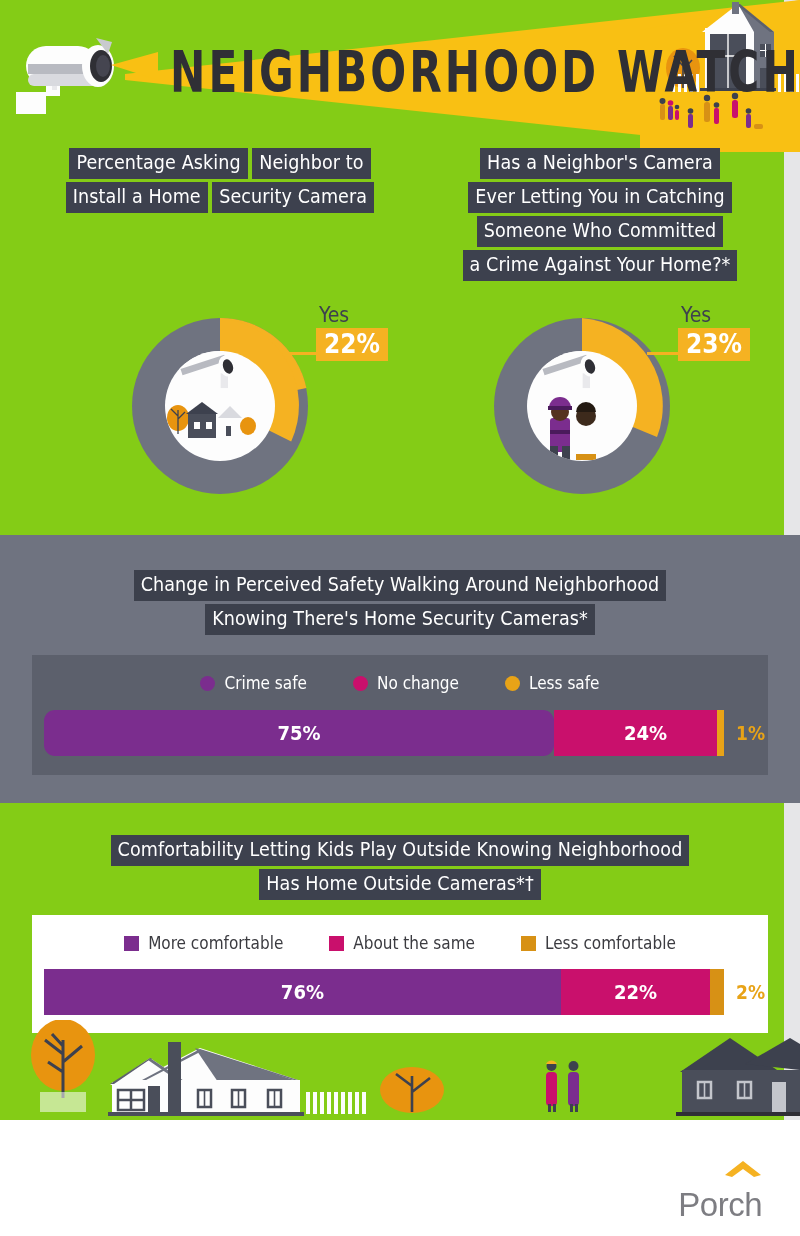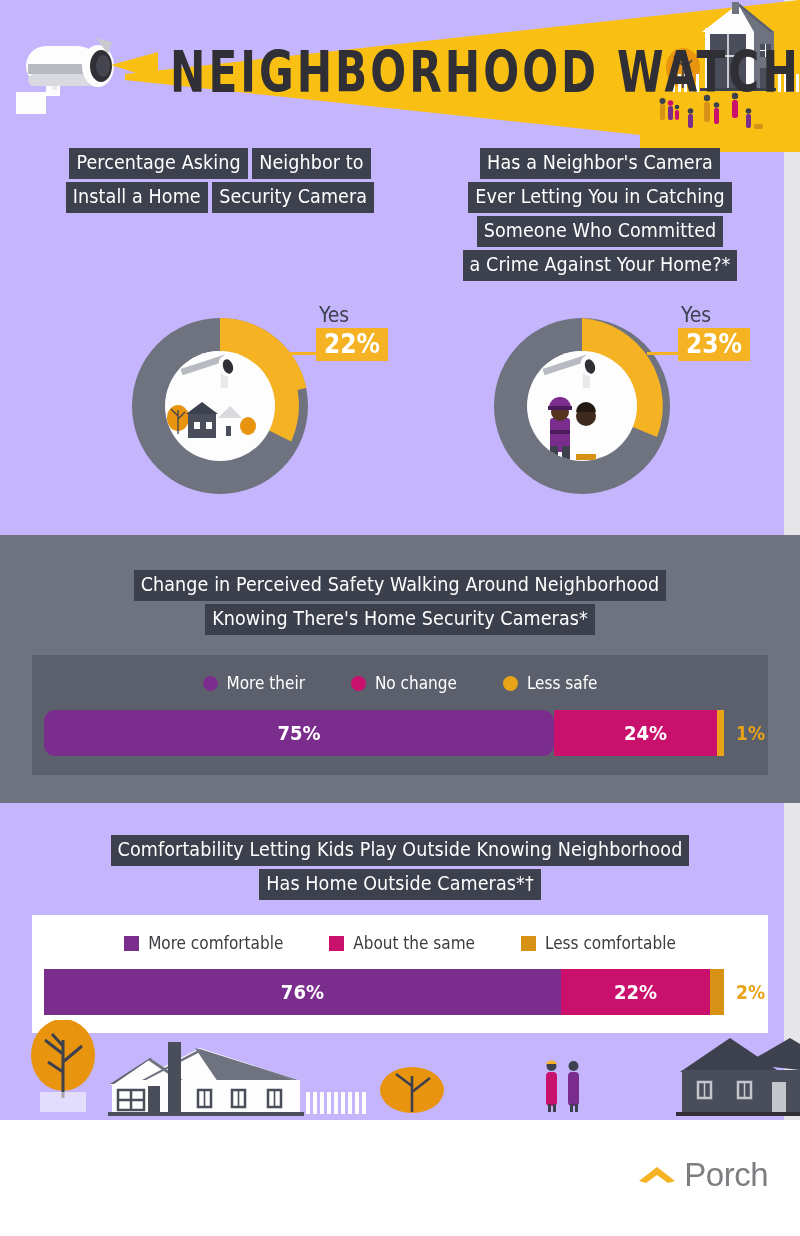--- a/index.html
+++ b/index.html
@@ -2,21 +2,21 @@
 <html><head>
 <meta charset="utf-8">
 <style>
   * { margin:0; padding:0; box-sizing:border-box; }
   html,body {
     width:800px; height:1236px;
     background:#e6e6e8;
     font-family:"Liberation Sans", sans-serif;
     overflow:hidden;
   }
-  .page { position:relative; width:784px; height:1236px; background:#c4b5fd; }
+  .page { position:relative; width:784px; height:1236px; background:#84cc16; }
 
   
   .header { position:absolute; left:0; top:0; width:800px; height:152px; overflow:hidden; }
   .beam { position:absolute; left:0; top:0; width:800px; height:152px; }
   .header-title {
     position:absolute; left:170px; top:38px; width:470px;
     text-align:center;
     font-family:"DejaVu Sans Condensed","Liberation Sans", sans-serif;
     font-size:47px; font-weight:700; letter-spacing:3px;
     color:#2f2f35;
@@ -100,21 +100,21 @@
   
   .scene { position:absolute; left:0; top:1020px; width:800px; height:100px; overflow:hidden; }
 
   
   .footer { position:absolute; left:0; top:1120px; width:800px; height:116px; background:#ffffff; }
   .foot-notes { position:absolute; left:30px; top:20px; }
   .foot-line {
     font-family:"DejaVu Sans Condensed","Liberation Sans", sans-serif;
     font-size:15.5px; color:#3b3b40; line-height:24px; white-space:nowrap;
   }
-  .logo { position:absolute; right:32px; top:38px; display:flex; align-items:center; gap:8px; }
+  .logo { position:absolute; right:38px; top:38px; display:flex; align-items:flex-end; gap:8px;flex-direction:column; }
   .logo-word {
     font-family:"Liberation Sans", sans-serif;
     font-size:33px; color:#7d7d82; letter-spacing:-.5px; line-height:34px;
   }
 </style>
 </head>
 <body>
 
 <div class="page">
 
@@ -308,21 +308,21 @@
 
   <div id="q3-head" class="hl-block">
     <div class="ln"><span class="hl on-gray">Change in Perceived Safety Walking Around Neighborhood</span></div>
     <div class="ln"><span class="hl on-gray">Knowing There's Home Security Cameras*</span></div>
   </div>
 
   <div class="panel-dark">
     <div class="legend">
       <div class="legend-item">
         <span class="sw-dot" style="background:#7b2d8e"></span>
-        <span class="legend-label">More their</span>
+        <span class="legend-label">Crime safe</span>
       </div>
       <div class="legend-item">
         <span class="sw-dot" style="background:#c9106c"></span>
         <span class="legend-label">No change</span>
       </div>
       <div class="legend-item">
         <span class="sw-dot" style="background:#e8a317"></span>
         <span class="legend-label">Less safe</span>
       </div>
     </div>

